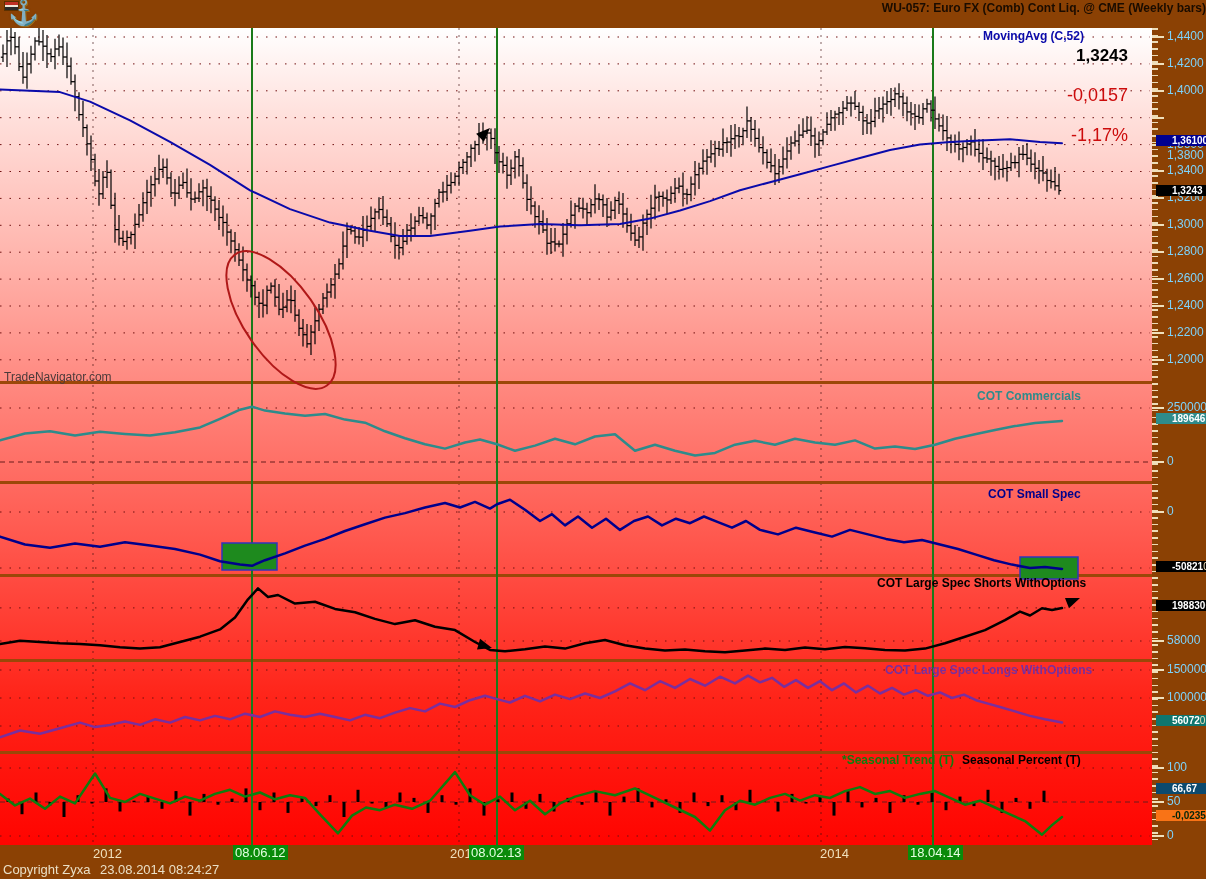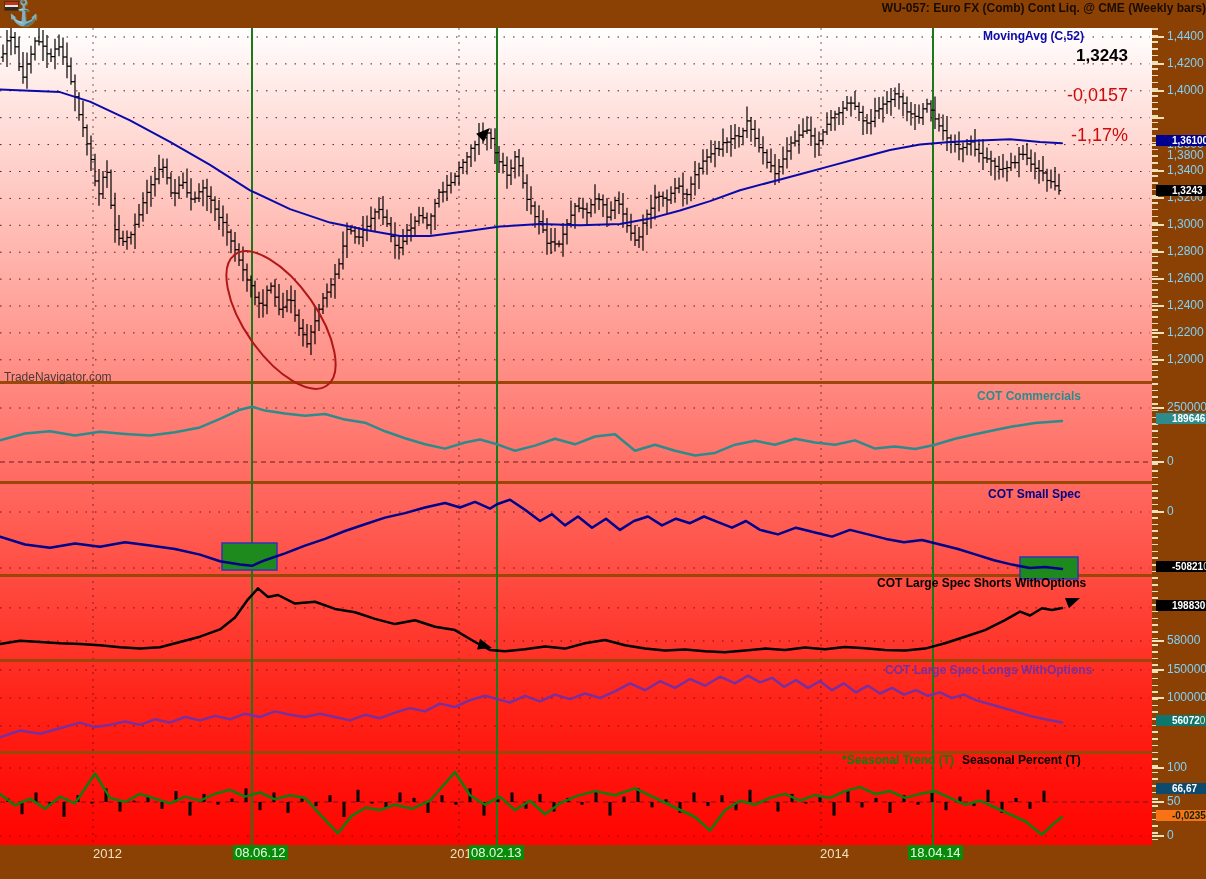--- a/index.html
+++ b/index.html
@@ -1078,14 +1078,18 @@
 
   <div id="x-axis-bar">
       <span class="x-label" style="left: 93px;">2012</span>
       <span class="x-badge" style="left: 233px;">08.06.12</span>
       <span class="x-label" style="left: 450px;">201</span>
       <span class="x-badge" style="left: 469px;">08.02.13</span>
       <span class="x-label" style="left: 820px;">2014</span>
       <span class="x-badge" style="left: 908px;">18.04.14</span>
     </div>
 
+  <div id="status-bar">
+    <span id="status-copy">Copyright Zyxa</span>
+    <span id="status-time">23.08.2014 08:24:27</span>
+  </div>
 
 </div>
 
 </body></html>

